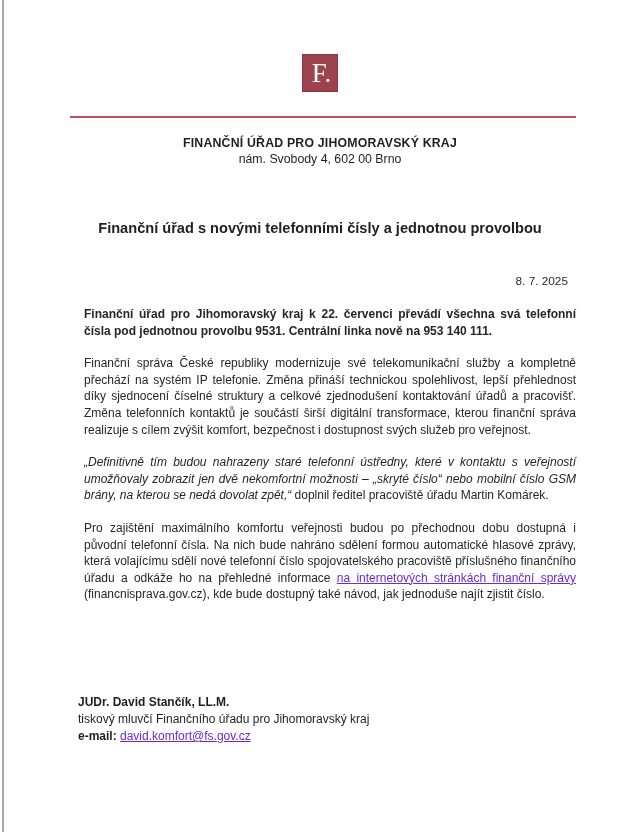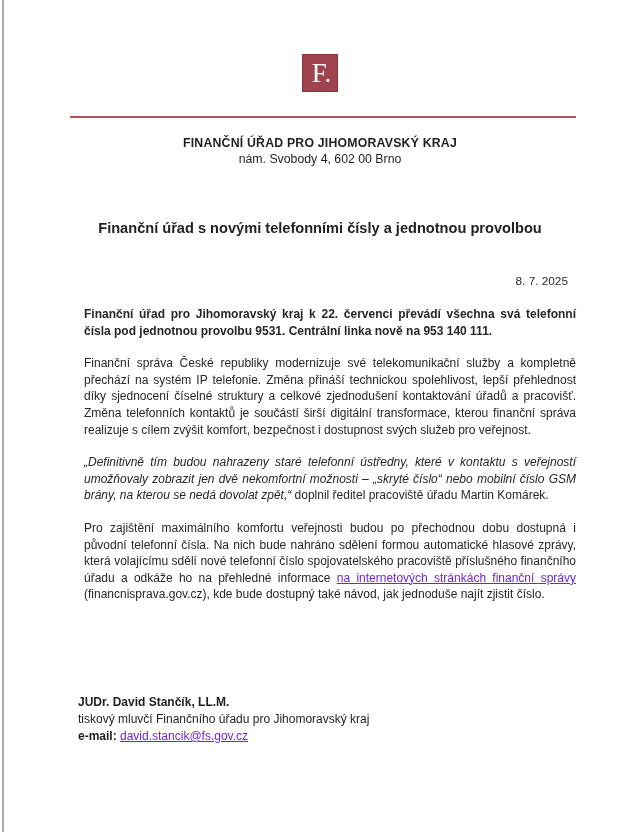--- a/index.html
+++ b/index.html
@@ -103,16 +103,16 @@
 
     <p><span class="quote-italic">„Definitivně tím budou nahrazeny staré telefonní ústředny, které v kontaktu s veřejností umožňovaly zobrazit jen dvě nekomfortní možnosti – „skryté číslo“ nebo mobilní číslo GSM brány, na kterou se nedá dovolat zpět,“</span><span> doplnil ředitel pracoviště úřadu Martin Komárek.</span></p>
 
     <p><span>Pro zajištění maximálního komfortu veřejnosti budou po přechodnou dobu dostupná i původní telefonní čísla. Na nich bude nahráno sdělení formou automatické hlasové zprávy, která volajícímu sdělí nové telefonní číslo spojovatelského pracoviště příslušného finančního úřadu a odkáže ho na přehledné informace </span><a class="link">na internetových stránkách finanční správy</a><span> (financnisprava.gov.cz), kde bude dostupný také návod, jak jednoduše najít zjistit číslo.</span></p>
 
   </div>
 
   <div class="signature">
     <div class="sig-name">JUDr. David Stančík, LL.M.</div>
     <div class="sig-role">tiskový mluvčí Finančního úřadu pro Jihomoravský kraj</div>
-    <div class="sig-email"><span class="sig-email-label">e-mail: </span><a class="link">david.stancik@fs.gov.cz</a></div>
+    <div class="sig-email"><span class="sig-email-label">e-mail: </span><a class="link">david.komfort@fs.gov.cz</a></div>
   </div>
 
 </div>
 
 </body></html>

